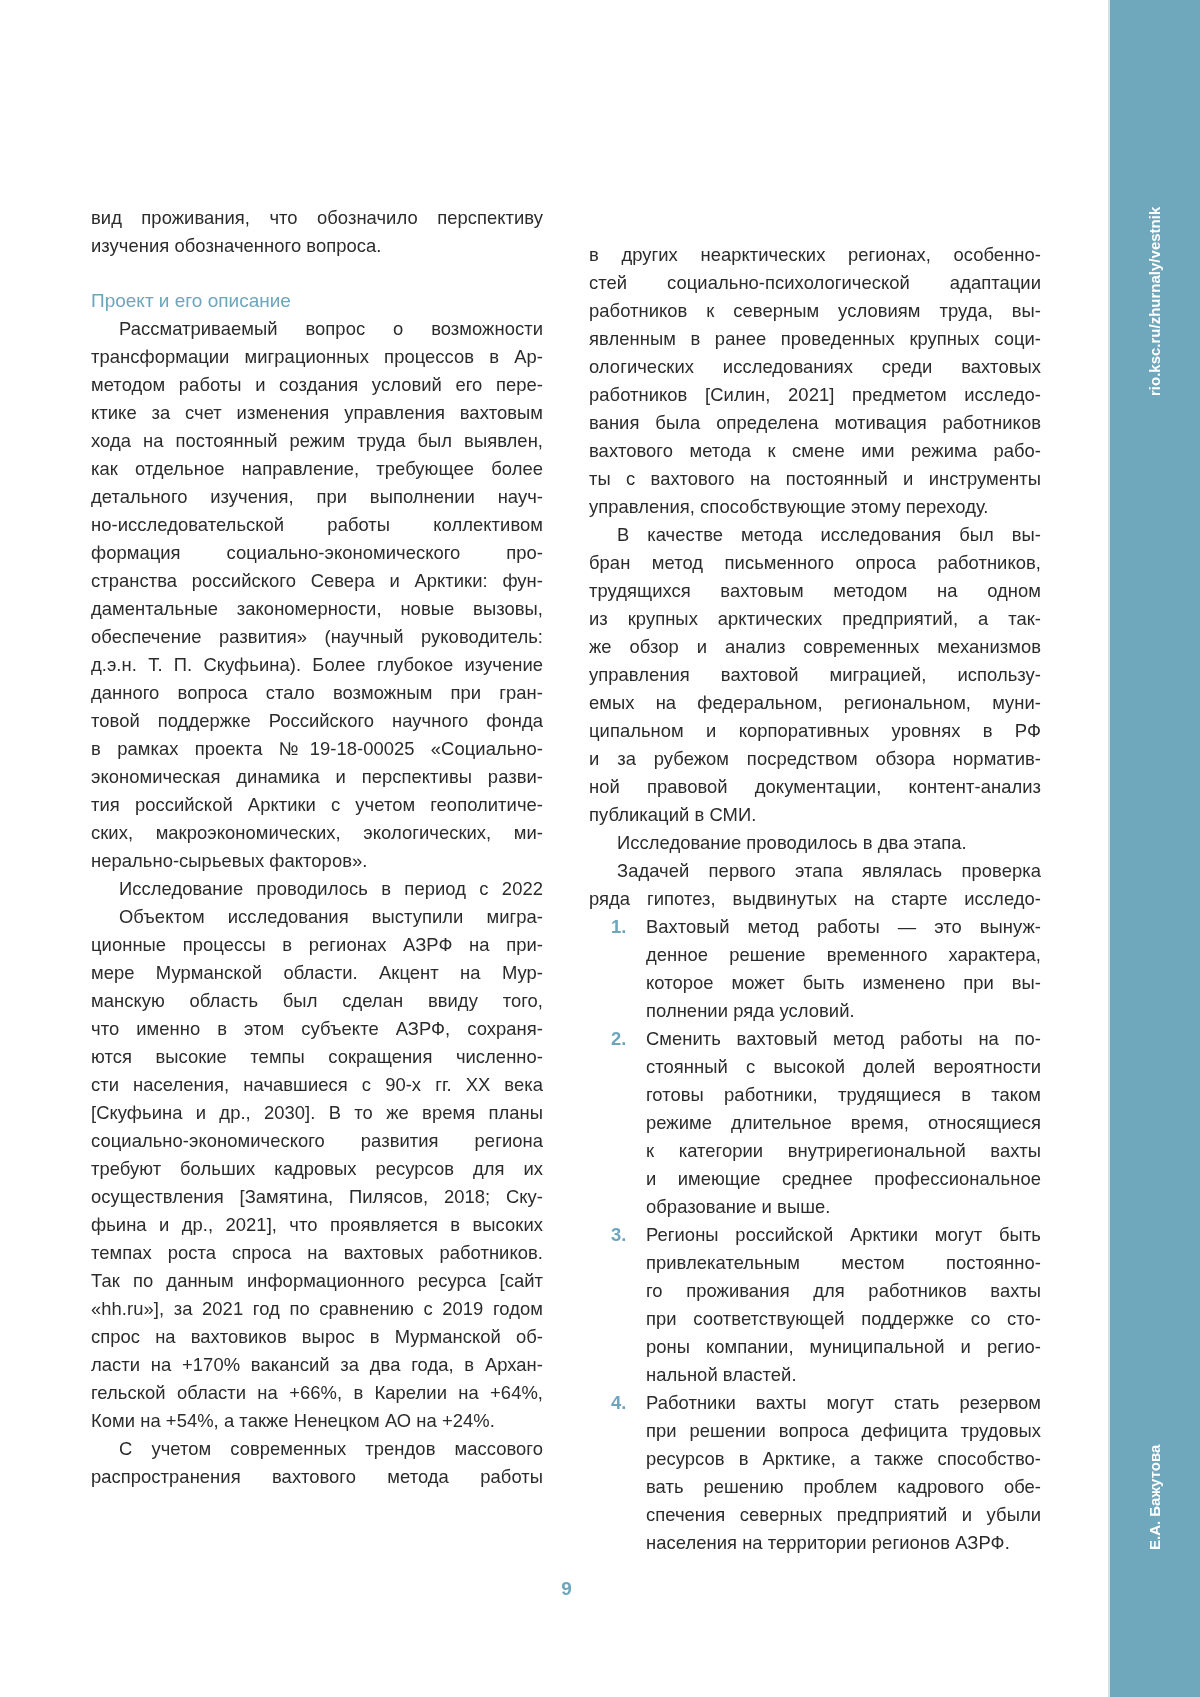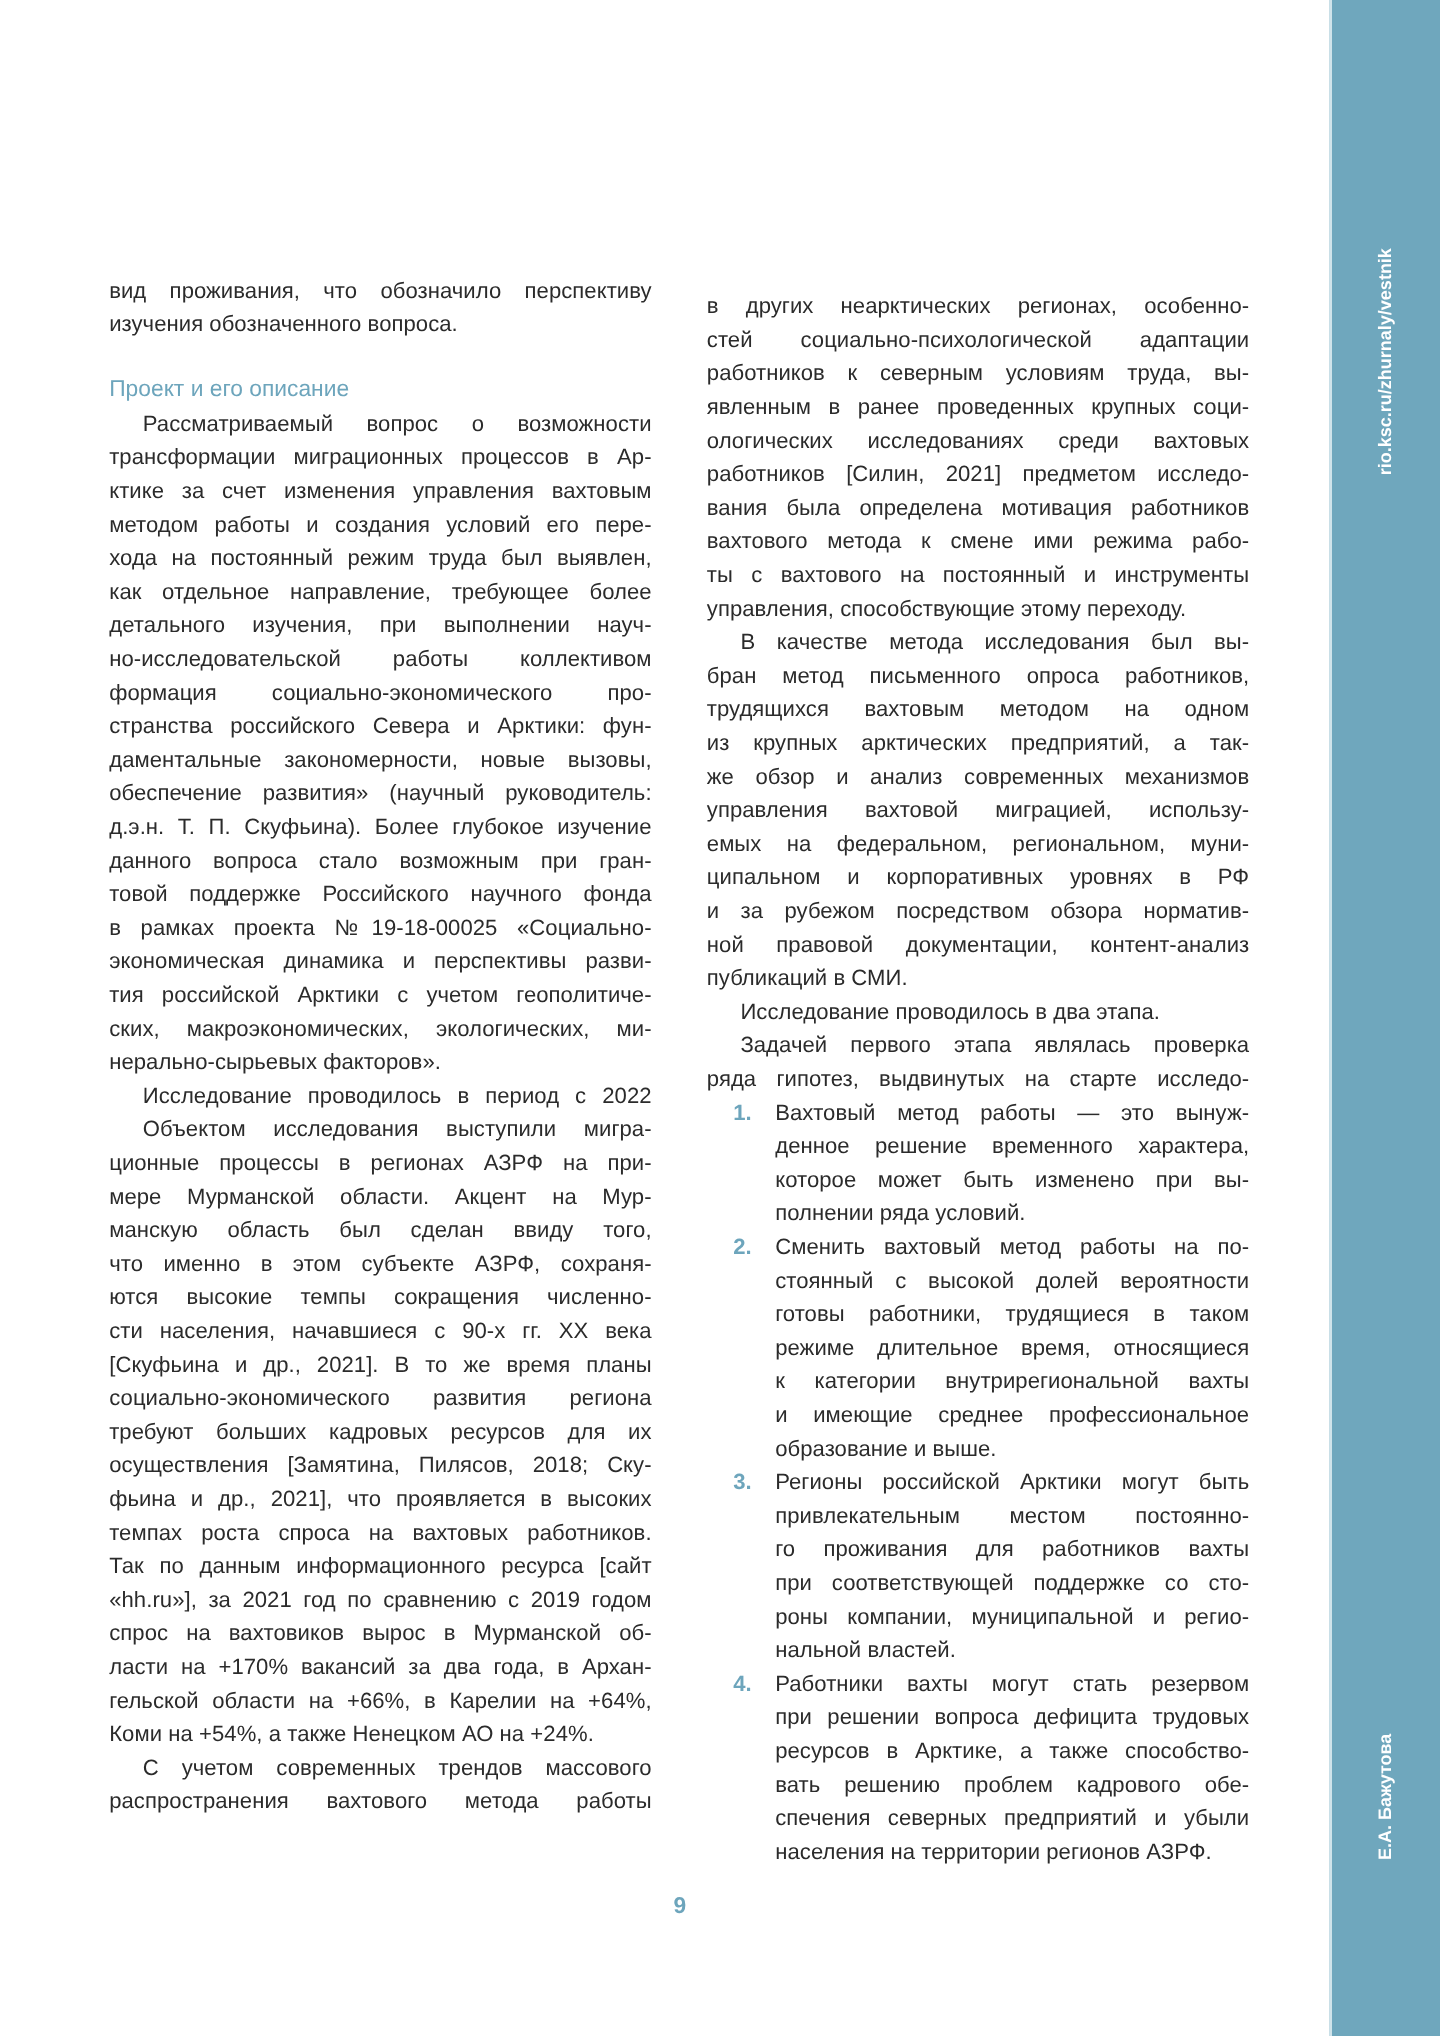--- a/index.html
+++ b/index.html
@@ -3,21 +3,21 @@
 <meta charset="utf-8">
 <style>
   html, body { margin: 0; padding: 0; }
   body {
     width: 1200px; height: 1697px; position: relative; overflow: hidden;
     background: #ffffff;
     font-family: "Liberation Sans", sans-serif;
     color: #2b2b2b;
   }
   .col { position: absolute; top: 204px; width: 452px; }
-  .col-left { left: 91px; margin-top: 24px; }
+  .col-left { left: 91px; }
   .col-right { left: 589px; margin-top: 37px; }
   .line {
     display: block; height: 28px; line-height: 28px;
     font-size: 18.4px; white-space: nowrap;
     text-align: justify; text-align-last: justify;
     letter-spacing: 0.05px;
   }
   .line.last { text-align-last: left; }
   .line.indent { text-indent: 28px; }
   .gap { height: 27px; }
@@ -54,22 +54,22 @@
   <div>
     <span class="line">вид проживания, что обозначило перспективу</span>
     <span class="line last">изучения обозначенного вопроса.</span>
   </div>
   <div class="gap"></div>
   <div class="heading">Проект и его описание</div>
 
   <div>
     <span class="line indent">Рассматриваемый вопрос о возможности</span>
     <span class="line">трансформации миграционных процессов в Ар-</span>
+    <span class="line">методом работы и создания условий его пере-</span>
     <span class="line">ктике за счет изменения управления вахтовым</span>
-    <span class="line">методом работы и создания условий его пере-</span>
     <span class="line">хода на постоянный режим труда был выявлен,</span>
     <span class="line">как отдельное направление, требующее более</span>
     <span class="line">детального изучения, при выполнении науч-</span>
     <span class="line">но-исследовательской работы коллективом</span>
     <span class="line">формация социально-экономического про-</span>
     <span class="line">странства российского Севера и Арктики: фун-</span>
     <span class="line">даментальные закономерности, новые вызовы,</span>
     <span class="line">обеспечение развития» (научный руководитель:</span>
     <span class="line">д.э.н. Т. П. Скуфьина). Более глубокое изучение</span>
     <span class="line">данного вопроса стало возможным при гран-</span>
@@ -86,21 +86,21 @@
   </div>
 
   <div>
     <span class="line indent">Объектом исследования выступили мигра-</span>
     <span class="line">ционные процессы в регионах АЗРФ на при-</span>
     <span class="line">мере Мурманской области. Акцент на Мур-</span>
     <span class="line">манскую область был сделан ввиду того,</span>
     <span class="line">что именно в этом субъекте АЗРФ, сохраня-</span>
     <span class="line">ются высокие темпы сокращения численно-</span>
     <span class="line">сти населения, начавшиеся с 90-х гг. XX века</span>
-    <span class="line">[Скуфьина и др., 2021]. В то же время планы</span>
+    <span class="line">[Скуфьина и др., 2030]. В то же время планы</span>
     <span class="line">социально-экономического развития региона</span>
     <span class="line">требуют больших кадровых ресурсов для их</span>
     <span class="line">осуществления [Замятина, Пилясов, 2018; Ску-</span>
     <span class="line">фьина и др., 2021], что проявляется в высоких</span>
     <span class="line">темпах роста спроса на вахтовых работников.</span>
     <span class="line">Так по данным информационного ресурса [сайт</span>
     <span class="line">«hh.ru»], за 2021 год по сравнению с 2019 годом</span>
     <span class="line">спрос на вахтовиков вырос в Мурманской об-</span>
     <span class="line">ласти на +170% вакансий за два года, в Архан-</span>
     <span class="line">гельской области на +66%, в Карелии на +64%,</span>

